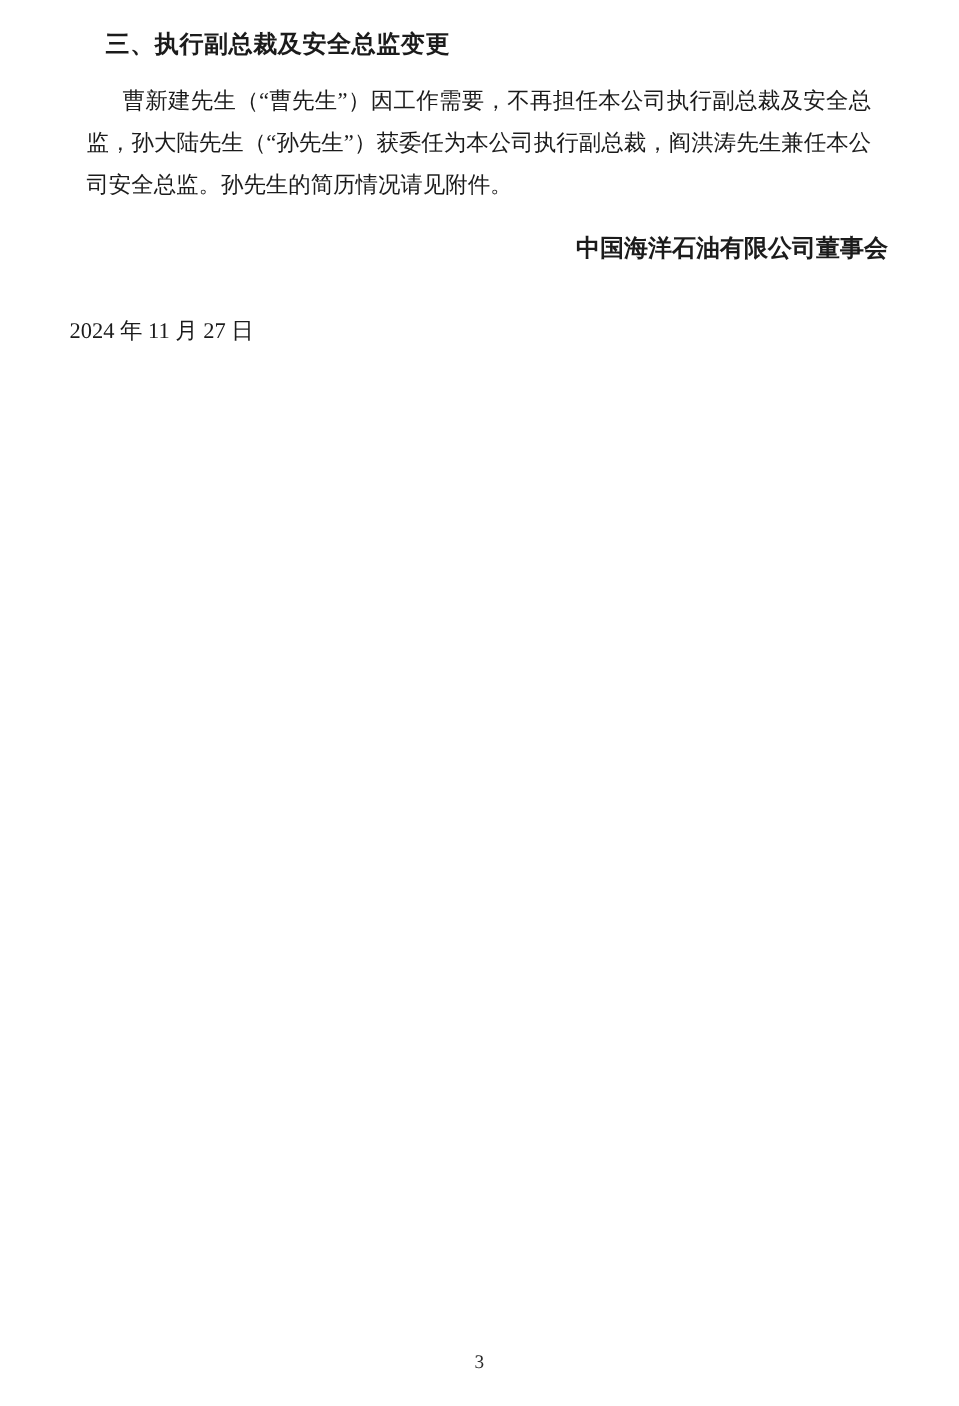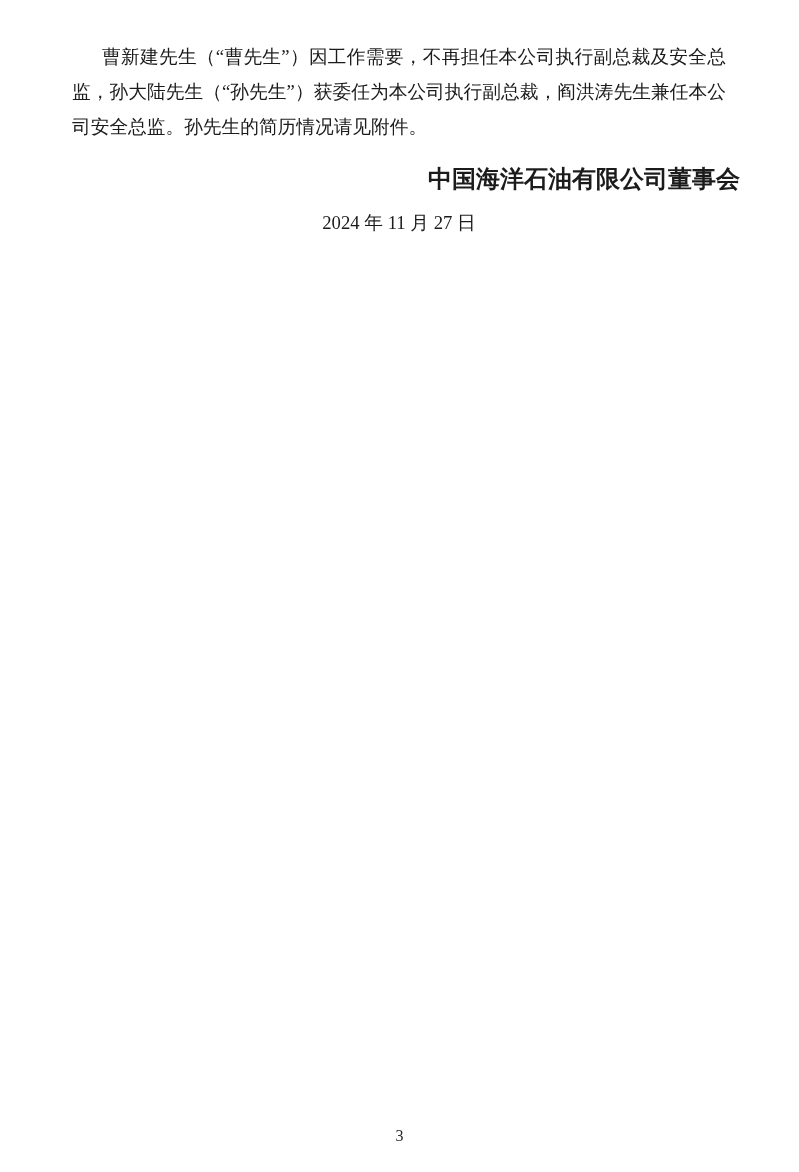--- a/index.html
+++ b/index.html
@@ -34,45 +34,46 @@
   .para {
     font-size: 18.7px;
     line-height: 35px;
     margin: 14px;
     text-align: justify;
     text-indent: 30px;
     word-break: break-all;
   }
   .signature {
     margin-top: 18px;
-    font-size: 24px;
+    font-size: 20px;
     line-height: 35px;
     font-weight: bold;
     text-align: right;
   }
   .date {
-    margin-top: 8px;
+    margin-top: 34px;
     font-size: 18.7px;
     line-height: 35px;
-    text-align: center;
+    text-align: left;
   }
   .page-number {
     position: absolute;
     top: 1126px;
     left: 0;
     width: 100%;
     text-align: center;
     font-size: 16px;
     line-height: 20px;
     color: #2a2a2a;
   }
 </style>
 </head>
 <body>
 
 <div class="page">
   <div class="content">
+    <h3 class="heading">三、执行副总裁及安全总监变更</h3>
     <p class="para">曹新建先生（“曹先生”）因工作需要，不再担任本公司执行副总裁及安全总监，孙大陆先生（“孙先生”）获委任为本公司执行副总裁，阎洪涛先生兼任本公司安全总监。孙先生的简历情况请见附件。</p>
     <div class="signature">中国海洋石油有限公司董事会</div>
     <div class="date">2024 年 11 月 27 日</div>
   </div>
   <div class="page-number">3</div>
 </div>
 
 </body></html>

